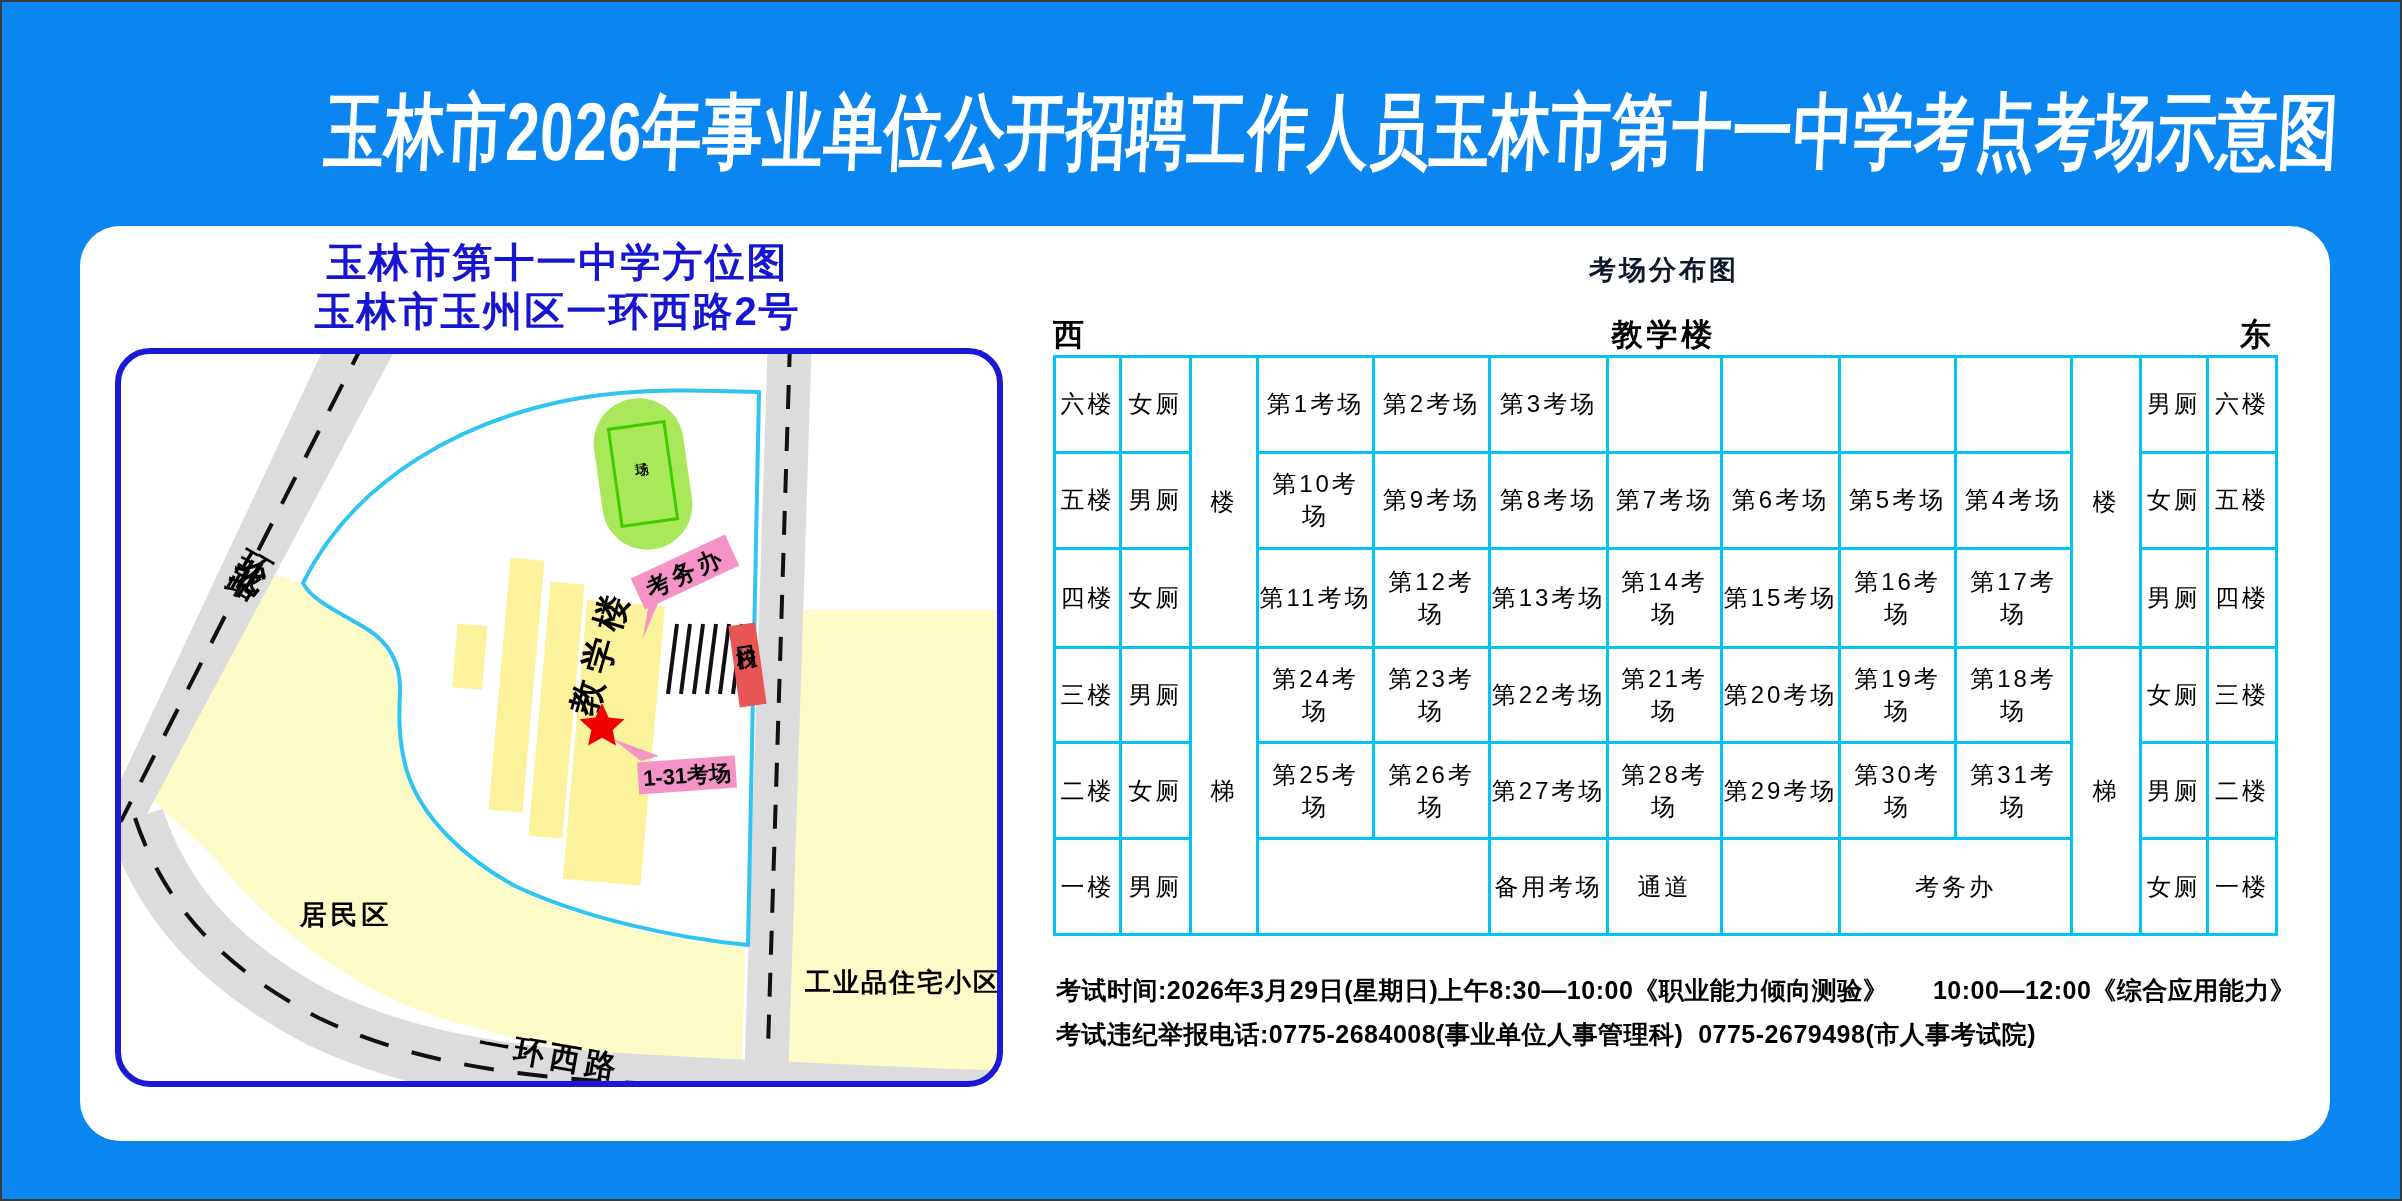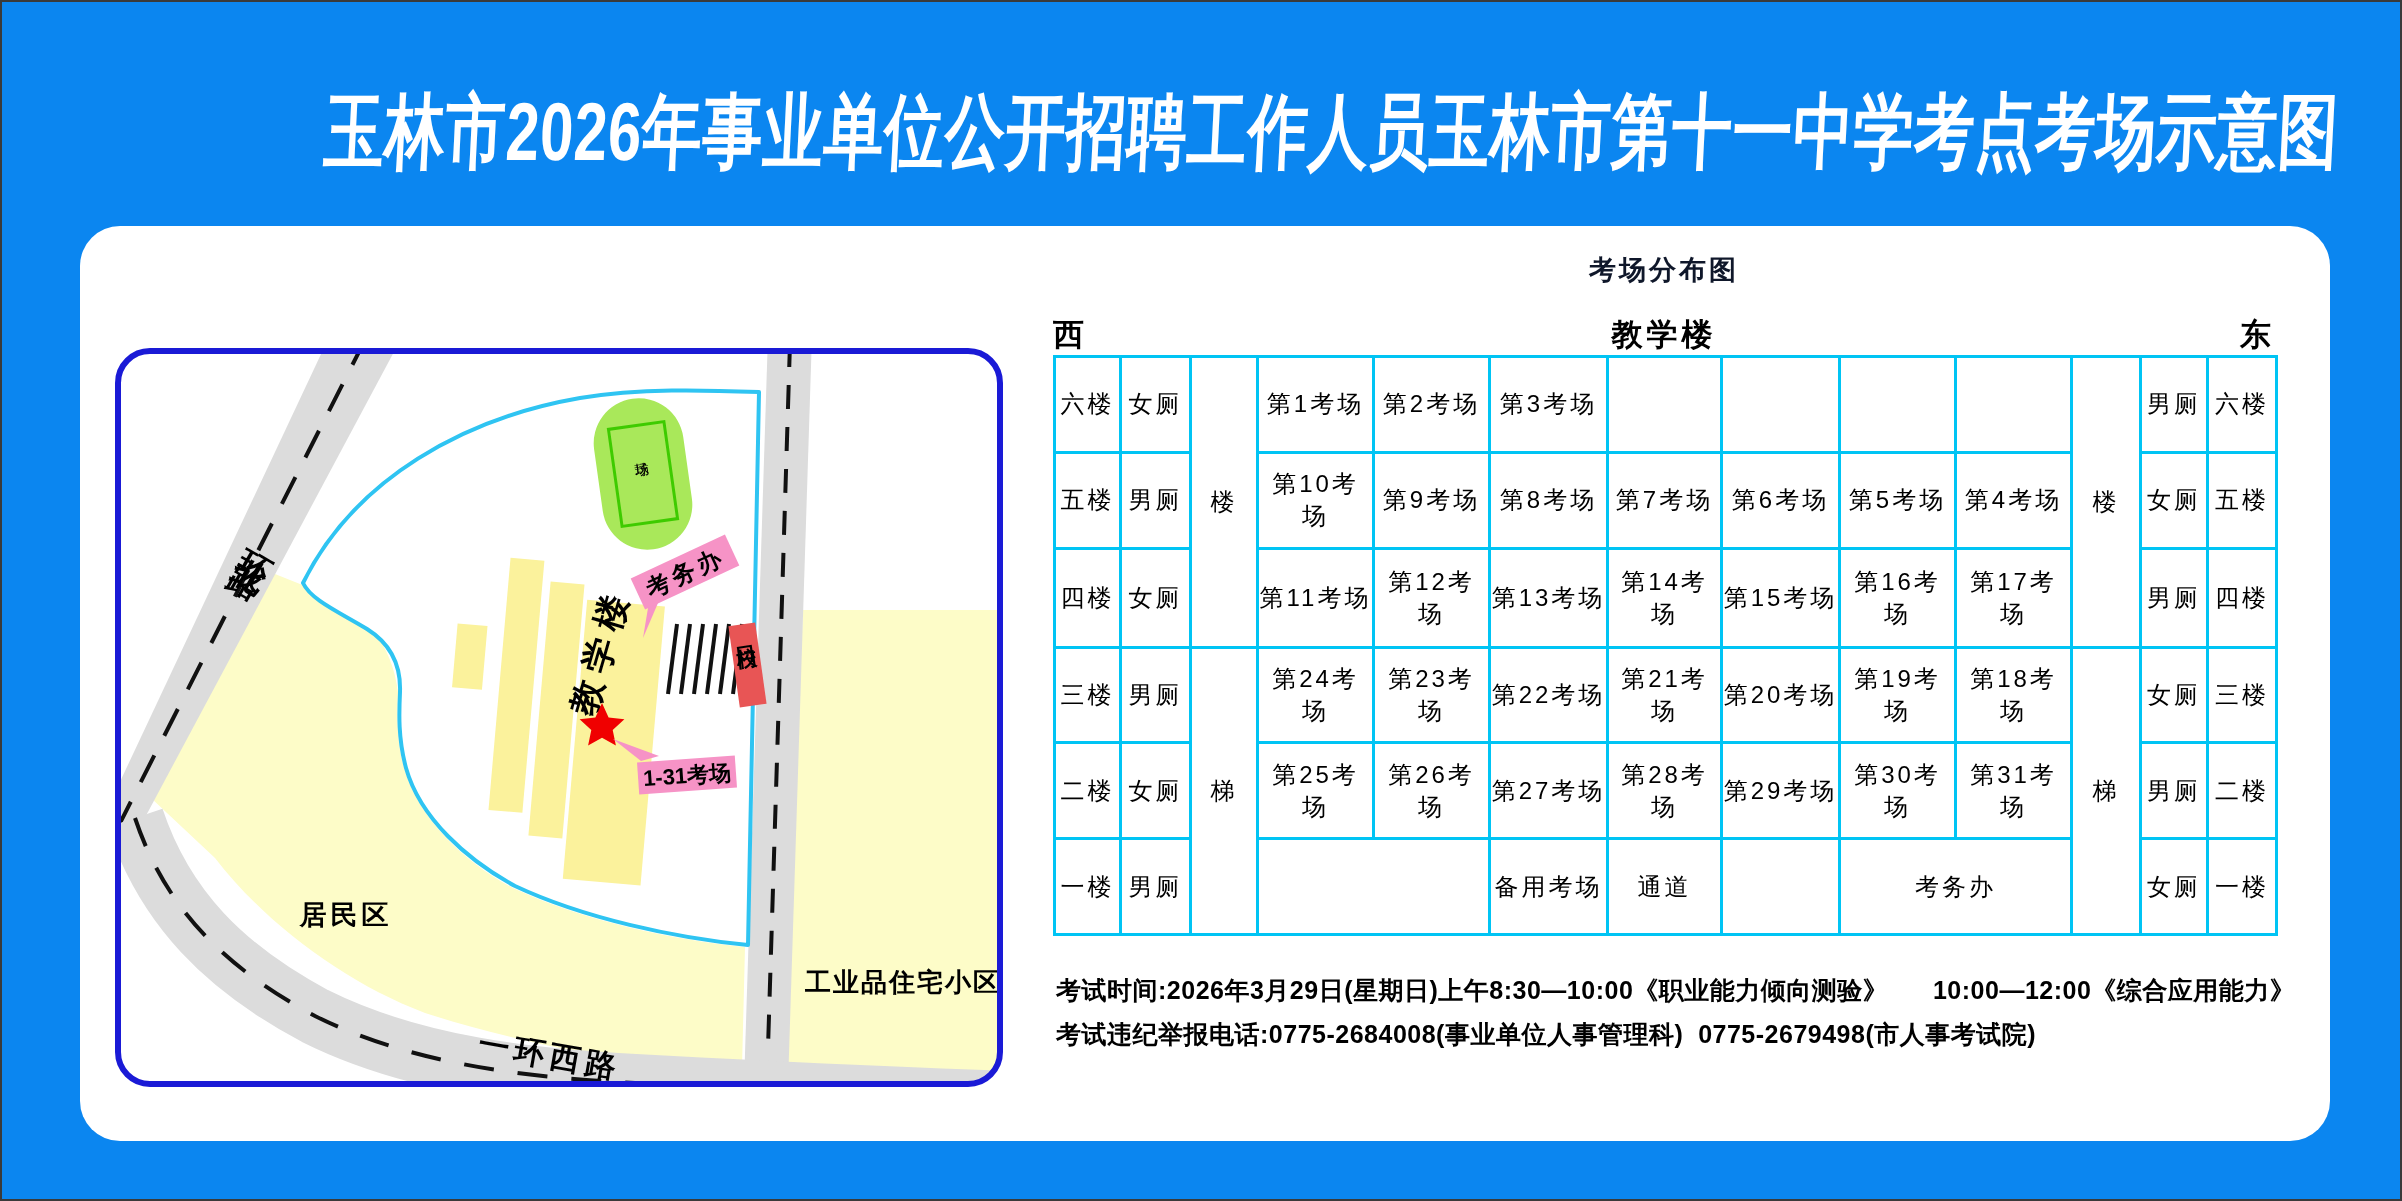--- a/index.html
+++ b/index.html
@@ -33,20 +33,24 @@
 </style>
 </head>
 <body>
 
 <div id="poster">
 
   <div id="title">玉林市2026年事业单位公开招聘工作人员玉林市第十一中学考点考场示意图</div>
 
   <div id="panel"></div>
 
+  <div id="map-heading">
+    <div>玉林市第十一中学方位图</div>
+    <div>玉林市玉州区一环西路2号</div>
+  </div>
 
   <svg id="map" width="888" height="739" viewBox="0 0 888 739">
     <defs>
       <clipPath id="mapclip">
           <rect x="5" y="5" width="878" height="729" rx="30"></rect>
         </clipPath>
     </defs>
     <rect x="0" y="0" width="888" height="739" rx="34" fill="#ffffff"></rect>
     <g clip-path="url(#mapclip)">
 

